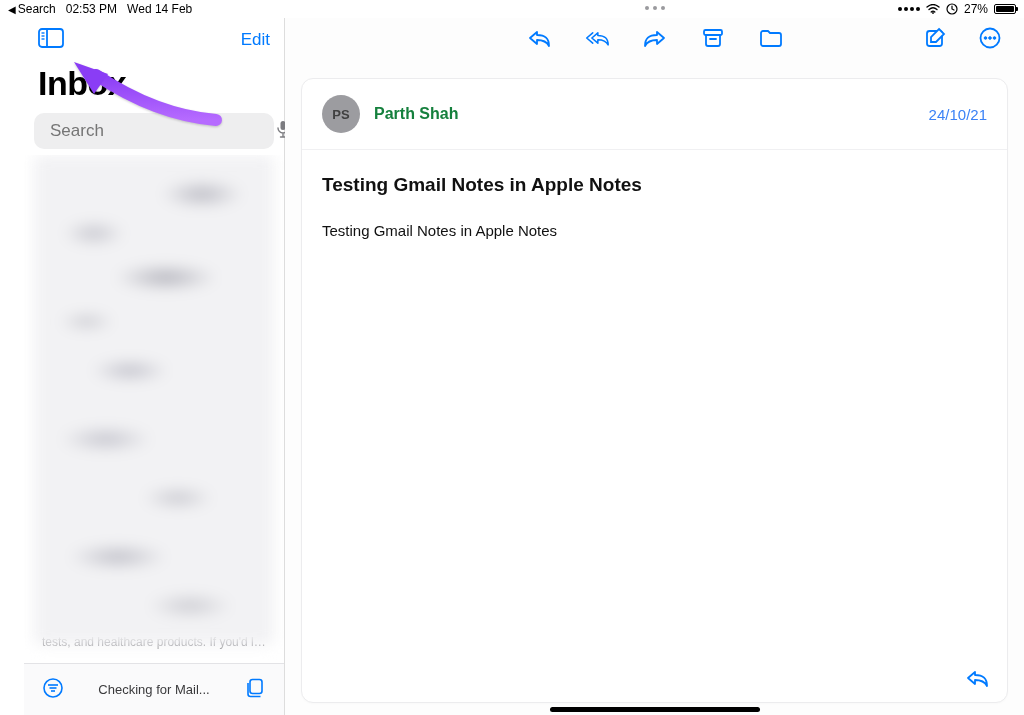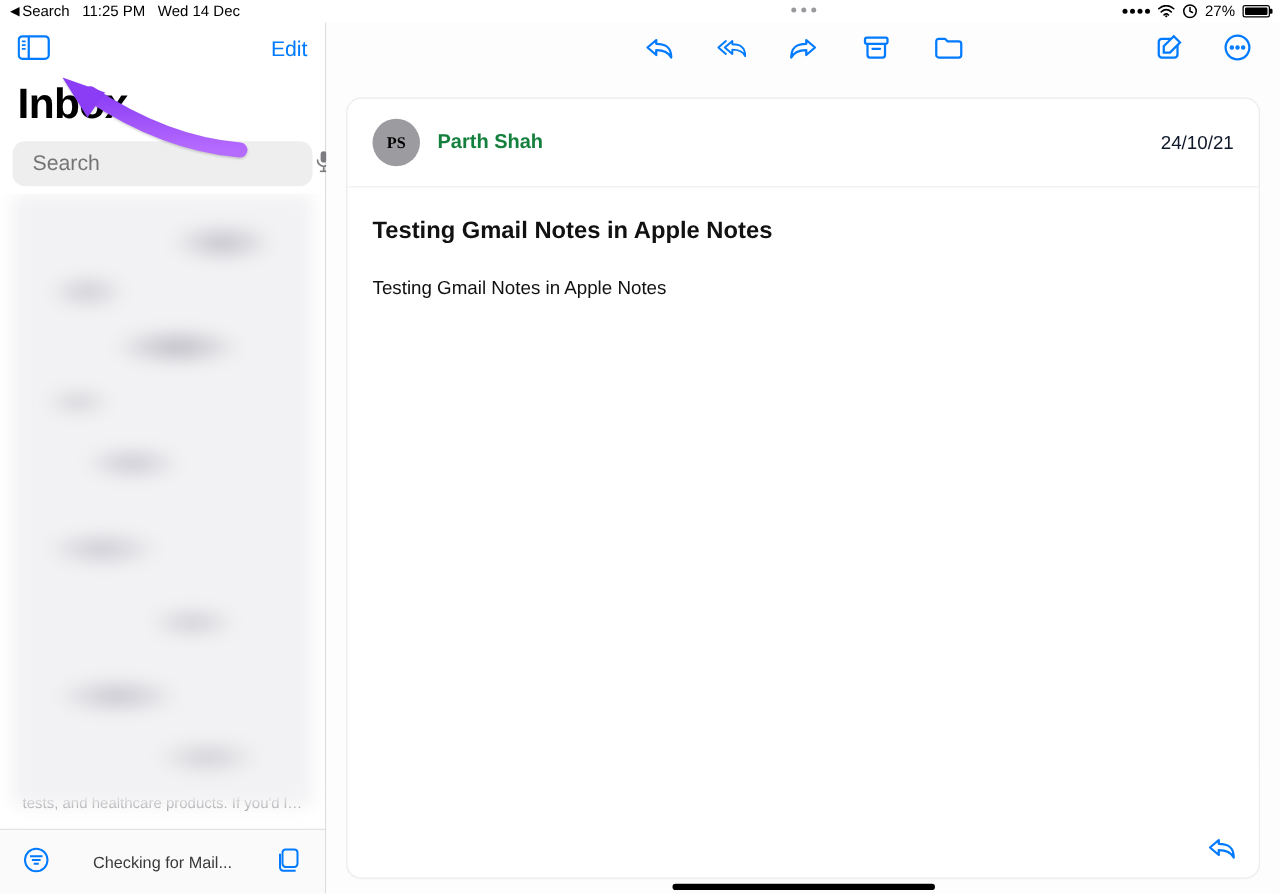--- a/index.html
+++ b/index.html
@@ -22,21 +22,21 @@
   .signal-dots { display:flex; gap:2px; align-items:center;}
   .signal-dots span{ width:4px;height:4px;border-radius:50%;background:#000;}
   .wifi-icon svg, .orient-icon svg { display:block; }
   .battery { display:flex; align-items:center; gap:2px;}
   .battery-body{ width:22px;height:10px;border:1px solid #000;border-radius:2px;position:relative;}
   .battery-body::after{content:"";position:absolute;right:-3px;top:2px;width:2px;height:4px;background:#000;border-radius:0 1px 1px 0;}
   .battery-fill{position:absolute;left:1px;top:1px;bottom:1px;right:1px;background:#000;border-radius:1px;}
 
   
   .app { display:flex; height: calc(715px - 18px); }
-  .sidebar { width: 261px; border-right: 1px solid #ddd; display:flex; flex-direction:column; position:relative; background:#fff;}
+  .sidebar { width: 261px; border-right: 1px solid #ddd; display:flex; flex-direction:column; position:relative; background:#fff;margin-left:24px;}
   .main { flex:1; display:flex; flex-direction:column; background:#fdfdfd; position:relative;}
 
   
   .sb-top { display:flex; align-items:center; justify-content:space-between; padding: 8px 14px 4px 14px; height:40px;}
   .sb-top .sidebar-toggle svg{ stroke:#007aff;}
   .sb-top .edit { color:#007aff; font-size:17px; }
   .sb-title { font-size:34px; font-weight:700; padding: 6px 14px 10px 14px; letter-spacing:-0.5px;}
   .search-wrap { margin: 0 10px 6px 10px; background:#eeeeef; border-radius:10px; height:36px; display:flex; align-items:center; padding:0 10px; gap:6px; color:#7c7c80;}
   .search-wrap input { border:none; background:transparent; outline:none; font-size:17px; flex:1; color:#7c7c80;}
   .search-wrap .mic svg{ fill:#7c7c80;}
@@ -73,39 +73,39 @@
   .three-dots { position:absolute; top:-12px; left:50%; transform:translateX(-50%); display:flex; gap:4px;}
   .three-dots span{ width:4px;height:4px;border-radius:50%;background:#9a9a9e;}
 
   .toolbar-center{ position:absolute; left:50%; transform:translateX(-50%); display:flex; gap:34px; align-items:center;}
   .toolbar-right { position:absolute; right:22px; display:flex; gap:30px; align-items:center;}
   .tb-btn { width:24px; height:24px; display:flex; align-items:center; justify-content:center; cursor:pointer;}
   .tb-btn svg { stroke:#007aff; fill:none;}
 
   .message-card { margin: 20px 16px 12px 16px; flex:1; background:#fff; border:1px solid #ececee; border-radius:12px; display:flex; flex-direction:column; overflow:hidden; box-shadow:0 1px 2px rgba(0,0,0,.02);}
   .msg-header{ display:flex; align-items:center; padding:16px 20px; border-bottom:1px solid #f0f0f2; gap:14px;}
-  .avatar{ width:38px;height:38px;border-radius:50%;background:#9c9ca0;color:#000000;display:flex;align-items:center;justify-content:center;font-size:13px;font-weight:600;font-family:Liberation Serif, serif;}
+  .avatar{ width:38px;height:38px;border-radius:50%;background:#9c9ca0;color:#404040;display:flex;align-items:center;justify-content:center;font-size:13px;font-weight:600;}
   .sender{ font-size:16px; font-weight:600; color:#15803d;}
-  .msg-date{ margin-left:auto; font-size:15px; color:#0f172a;}
+  .msg-date{ margin-left:auto; font-size:15px; color:#3b82f6;}
   .msg-subject{ padding:24px 20px 8px 20px; font-size:19px; font-weight:700; color:#111;}
   .msg-body{ padding: 18px 20px; font-size:15px; color:#111;}
   .msg-footer{ margin-top:auto; display:flex; justify-content:flex-end; padding: 12px 18px;}
   .msg-footer svg{ stroke:#007aff;}
 
   .home-indicator{ position:absolute; bottom:3px; left:50%; transform:translateX(-50%); width:210px; height:5px; background:#000; border-radius:3px;}
 </style>
 </head>
 <body>
 
 <div class="status-bar">
   <div class="status-left">
     <span class="back-tri">◀</span>
     <span>Search</span>
-    <span style="margin-left:6px">11:25 PM</span>
-    <span style="margin-left:6px">Wed 14 Dec</span>
+    <span style="margin-left:6px">02:53 PM</span>
+    <span style="margin-left:6px">Wed 14 Feb</span>
   </div>
   <div class="status-right">
     <span class="signal-dots">
         <span></span>
         <span></span>
         <span></span>
         <span></span>
       </span>
     <span class="wifi-icon">
       <svg width="14" height="10" viewBox="0 0 14 10">

